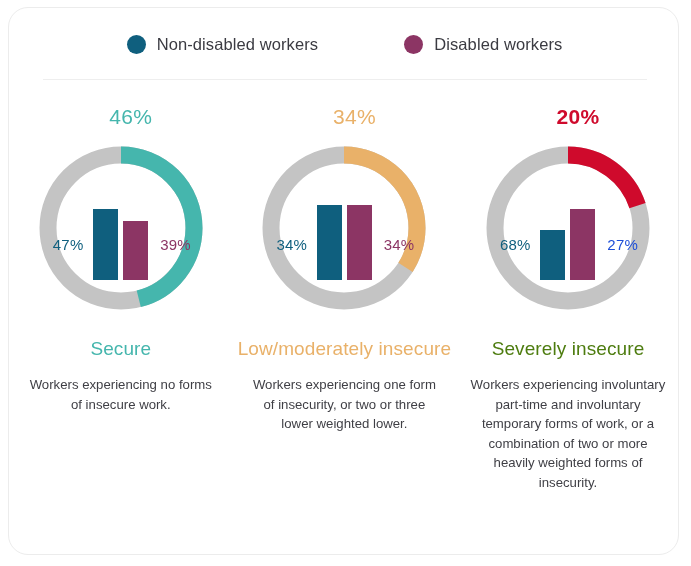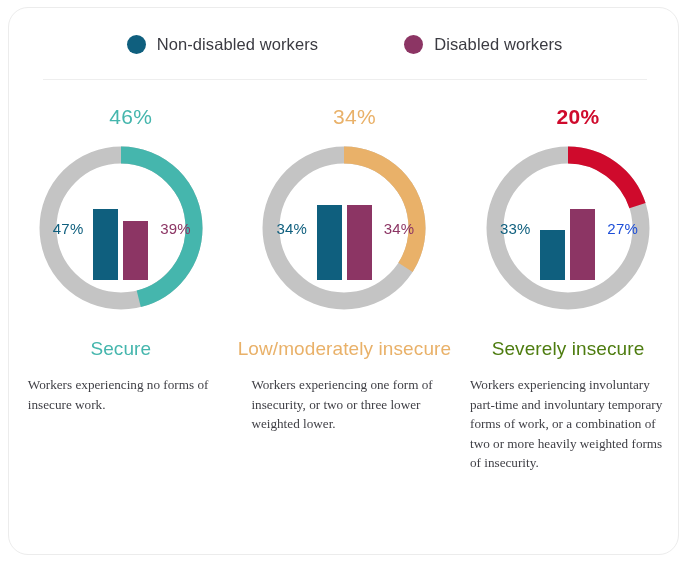--- a/index.html
+++ b/index.html
@@ -121,21 +121,21 @@
     box-sizing: border-box;
   }
   .bar {
     width: 25px;
   }
   .bar.nd { background: #0f5f7e; margin-right: 5px; }
   .bar.d  { background: #8c3564; }
 
   .inner-label {
     position: absolute;
-    top: 0;
+    top: 16px;
     height: 180px;
     display: flex;
     align-items: center;
     font-size: 15px;
     letter-spacing: 0.2px;
   }
   .inner-label.left {
     left: 22px;
     color: #0f5f7e;
   }
@@ -153,22 +153,22 @@
   }
   .col-0 .cat-label { color: #45b6ad; }
   .col-1 .cat-label { color: #e9b169; }
   .col-2 .cat-label { color: #cf0a2c; }
 
   .desc {
     margin-top: 14px;
     font-size: 13.2px;
     line-height: 19.5px;
     color: #3f3f45;
+    text-align: center;
     width: 186px;
-    font-family: Liberation Serif, serif;
   }
   .col-2 .desc { width: 196px; }
 </style>
 </head>
 <body>
 
 <div class="card">
 
   <div class="legend">
     <div class="legend-item first">
@@ -231,21 +231,21 @@
         <svg width="180" height="180" viewBox="0 0 180 180">
           <circle cx="90" cy="90" r="73" fill="none" stroke="#c4c4c4" stroke-width="17"></circle>
           <circle class="arc" cx="90" cy="90" r="73" fill="none" stroke="#cf0a2c" stroke-width="17" transform="rotate(-90 90 90)" stroke-dasharray="91.73450548482197 366.9380219392878"></circle>
         </svg>
         <div class="bars">
           <div class="bars-inner">
             <div class="bar nd" style="height: 50px; background: rgb(15, 95, 126);"></div>
             <div class="bar d" style="height: 71px; background: rgb(140, 53, 100);"></div>
           </div>
         </div>
-        <div class="inner-label left" style="color: rgb(15, 95, 126);">33%</div>
+        <div class="inner-label left" style="color: rgb(15, 95, 126);">68%</div>
         <div class="inner-label right" style="color: #1d4ed8;">27%</div>
       </div>
       <div class="cat-label" style="color: #4d7c0f;">Severely insecure</div>
       <div class="desc">Workers experiencing involuntary part-time and involuntary temporary forms of work, or a combination of two or more heavily weighted forms of insecurity.</div>
     </div>
 
   </div>
 </div>
 
 </body></html>

